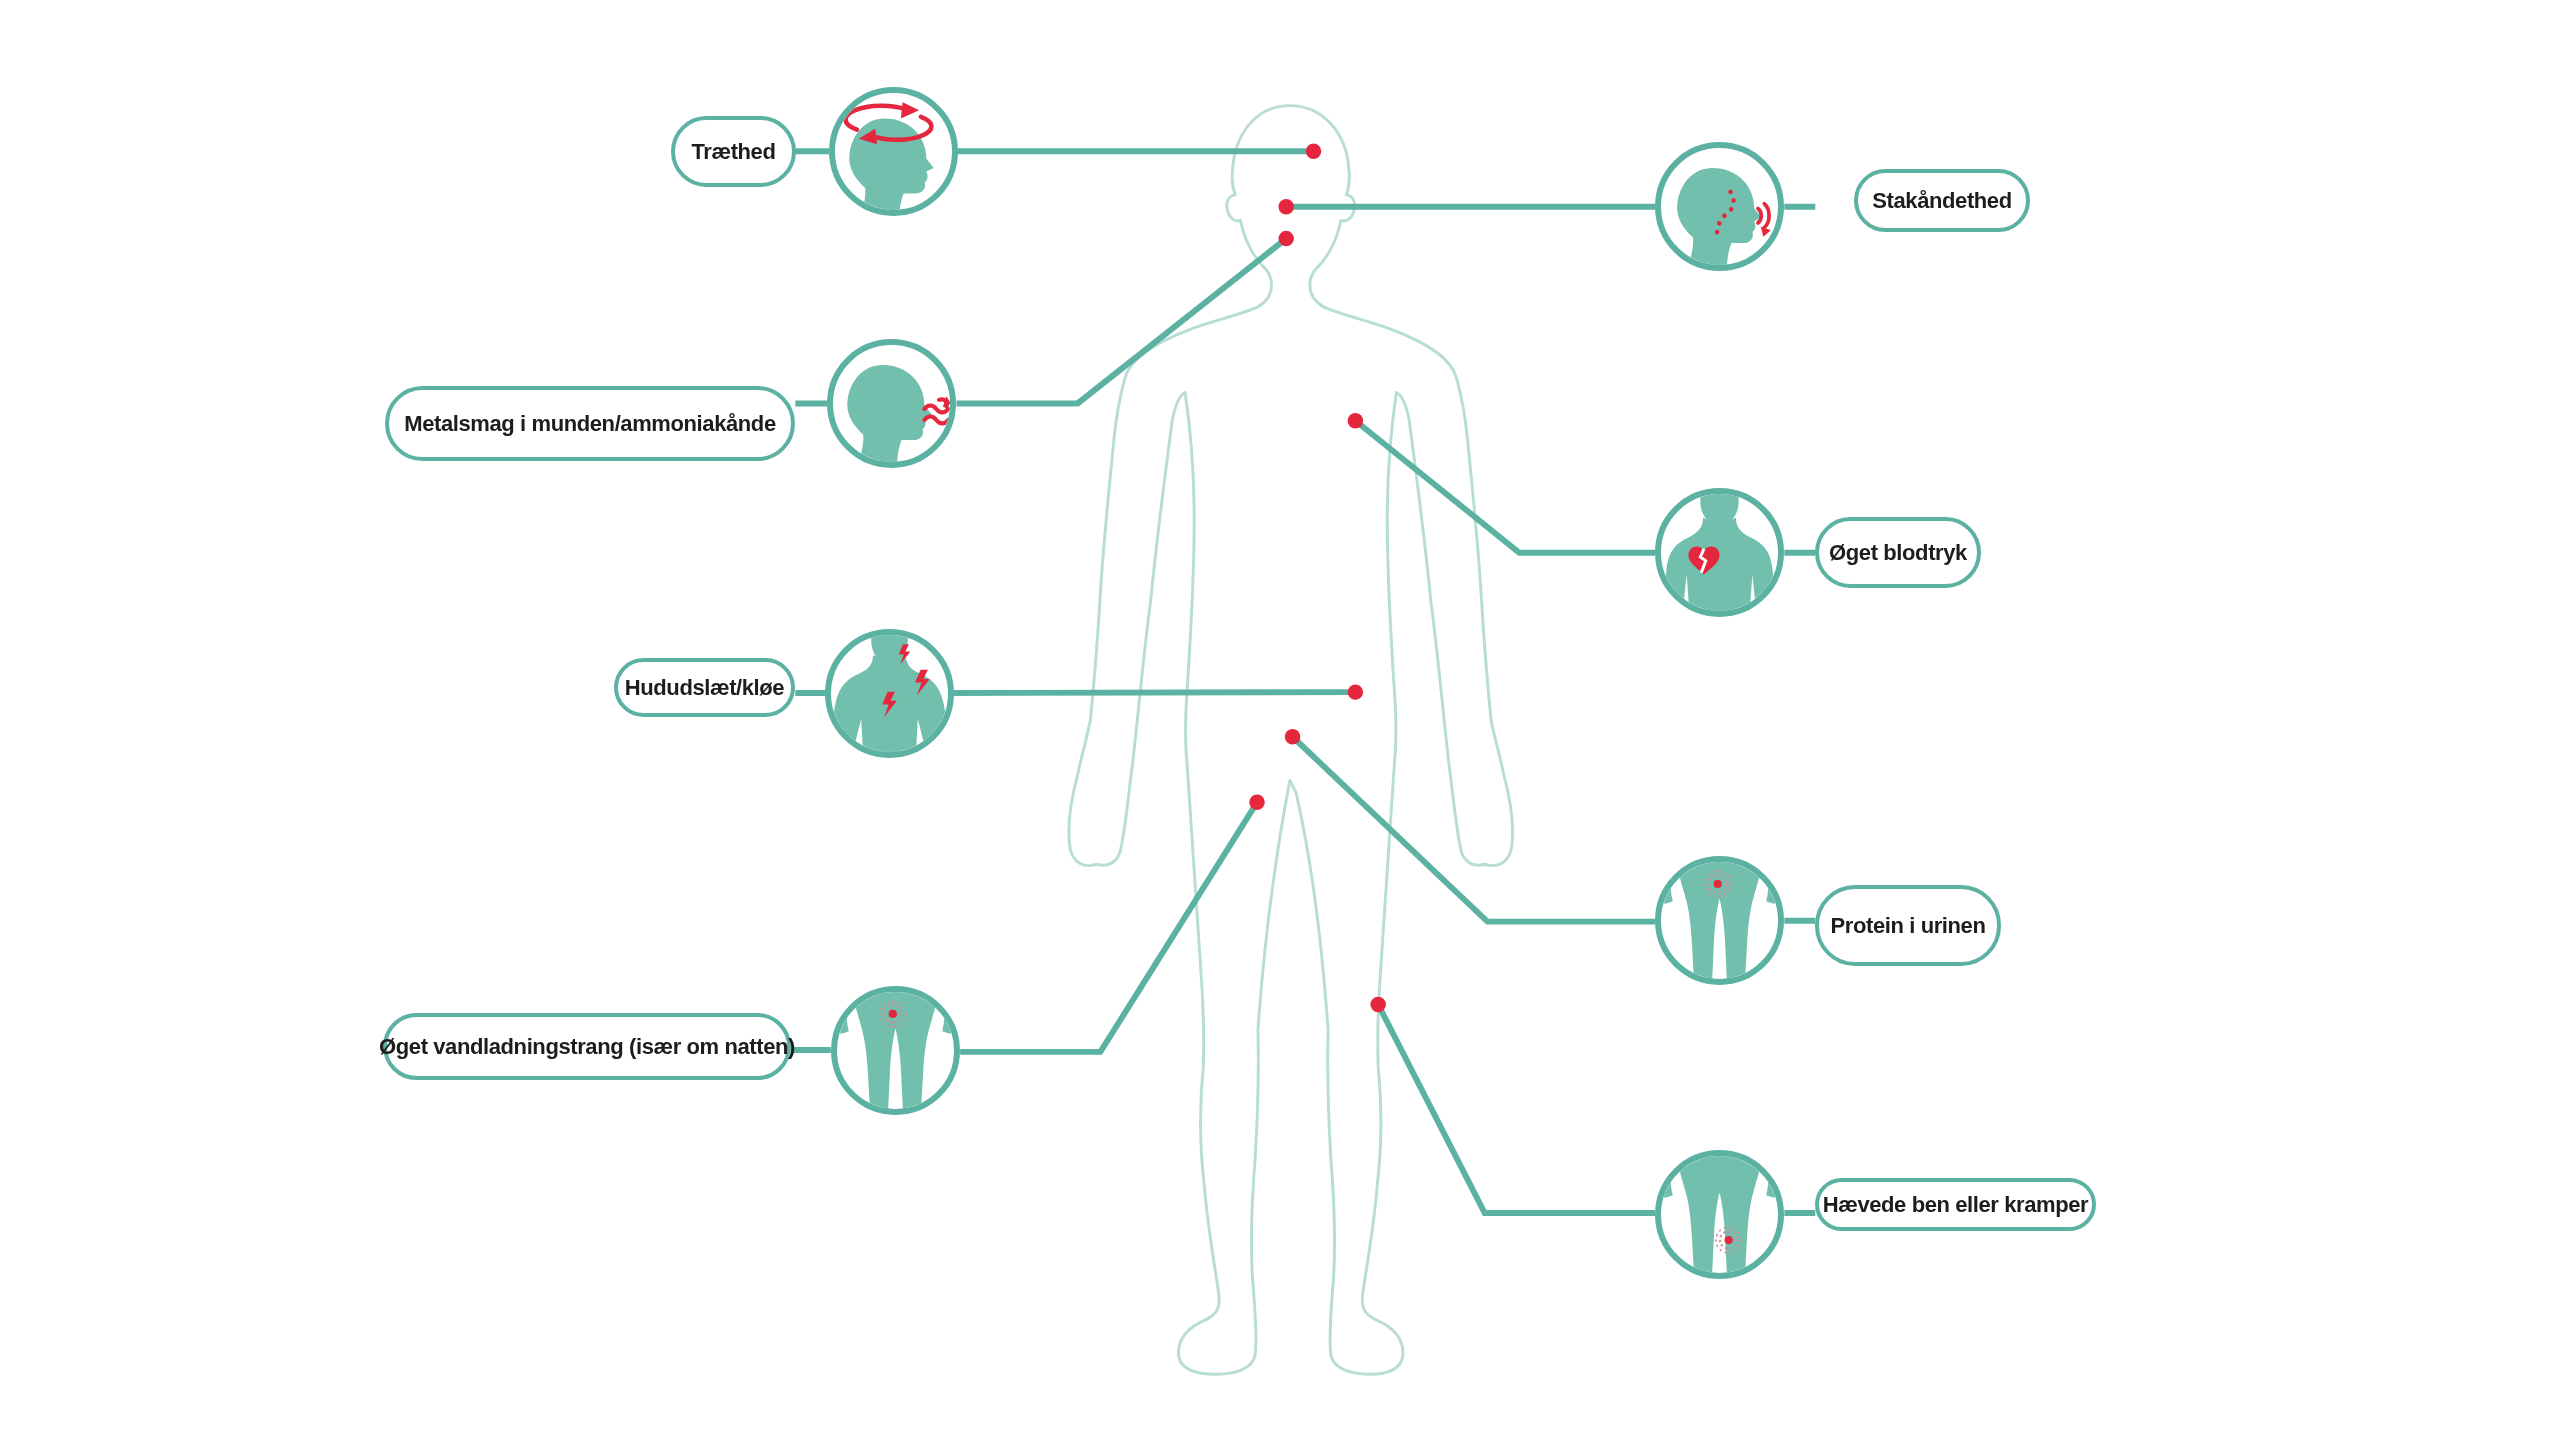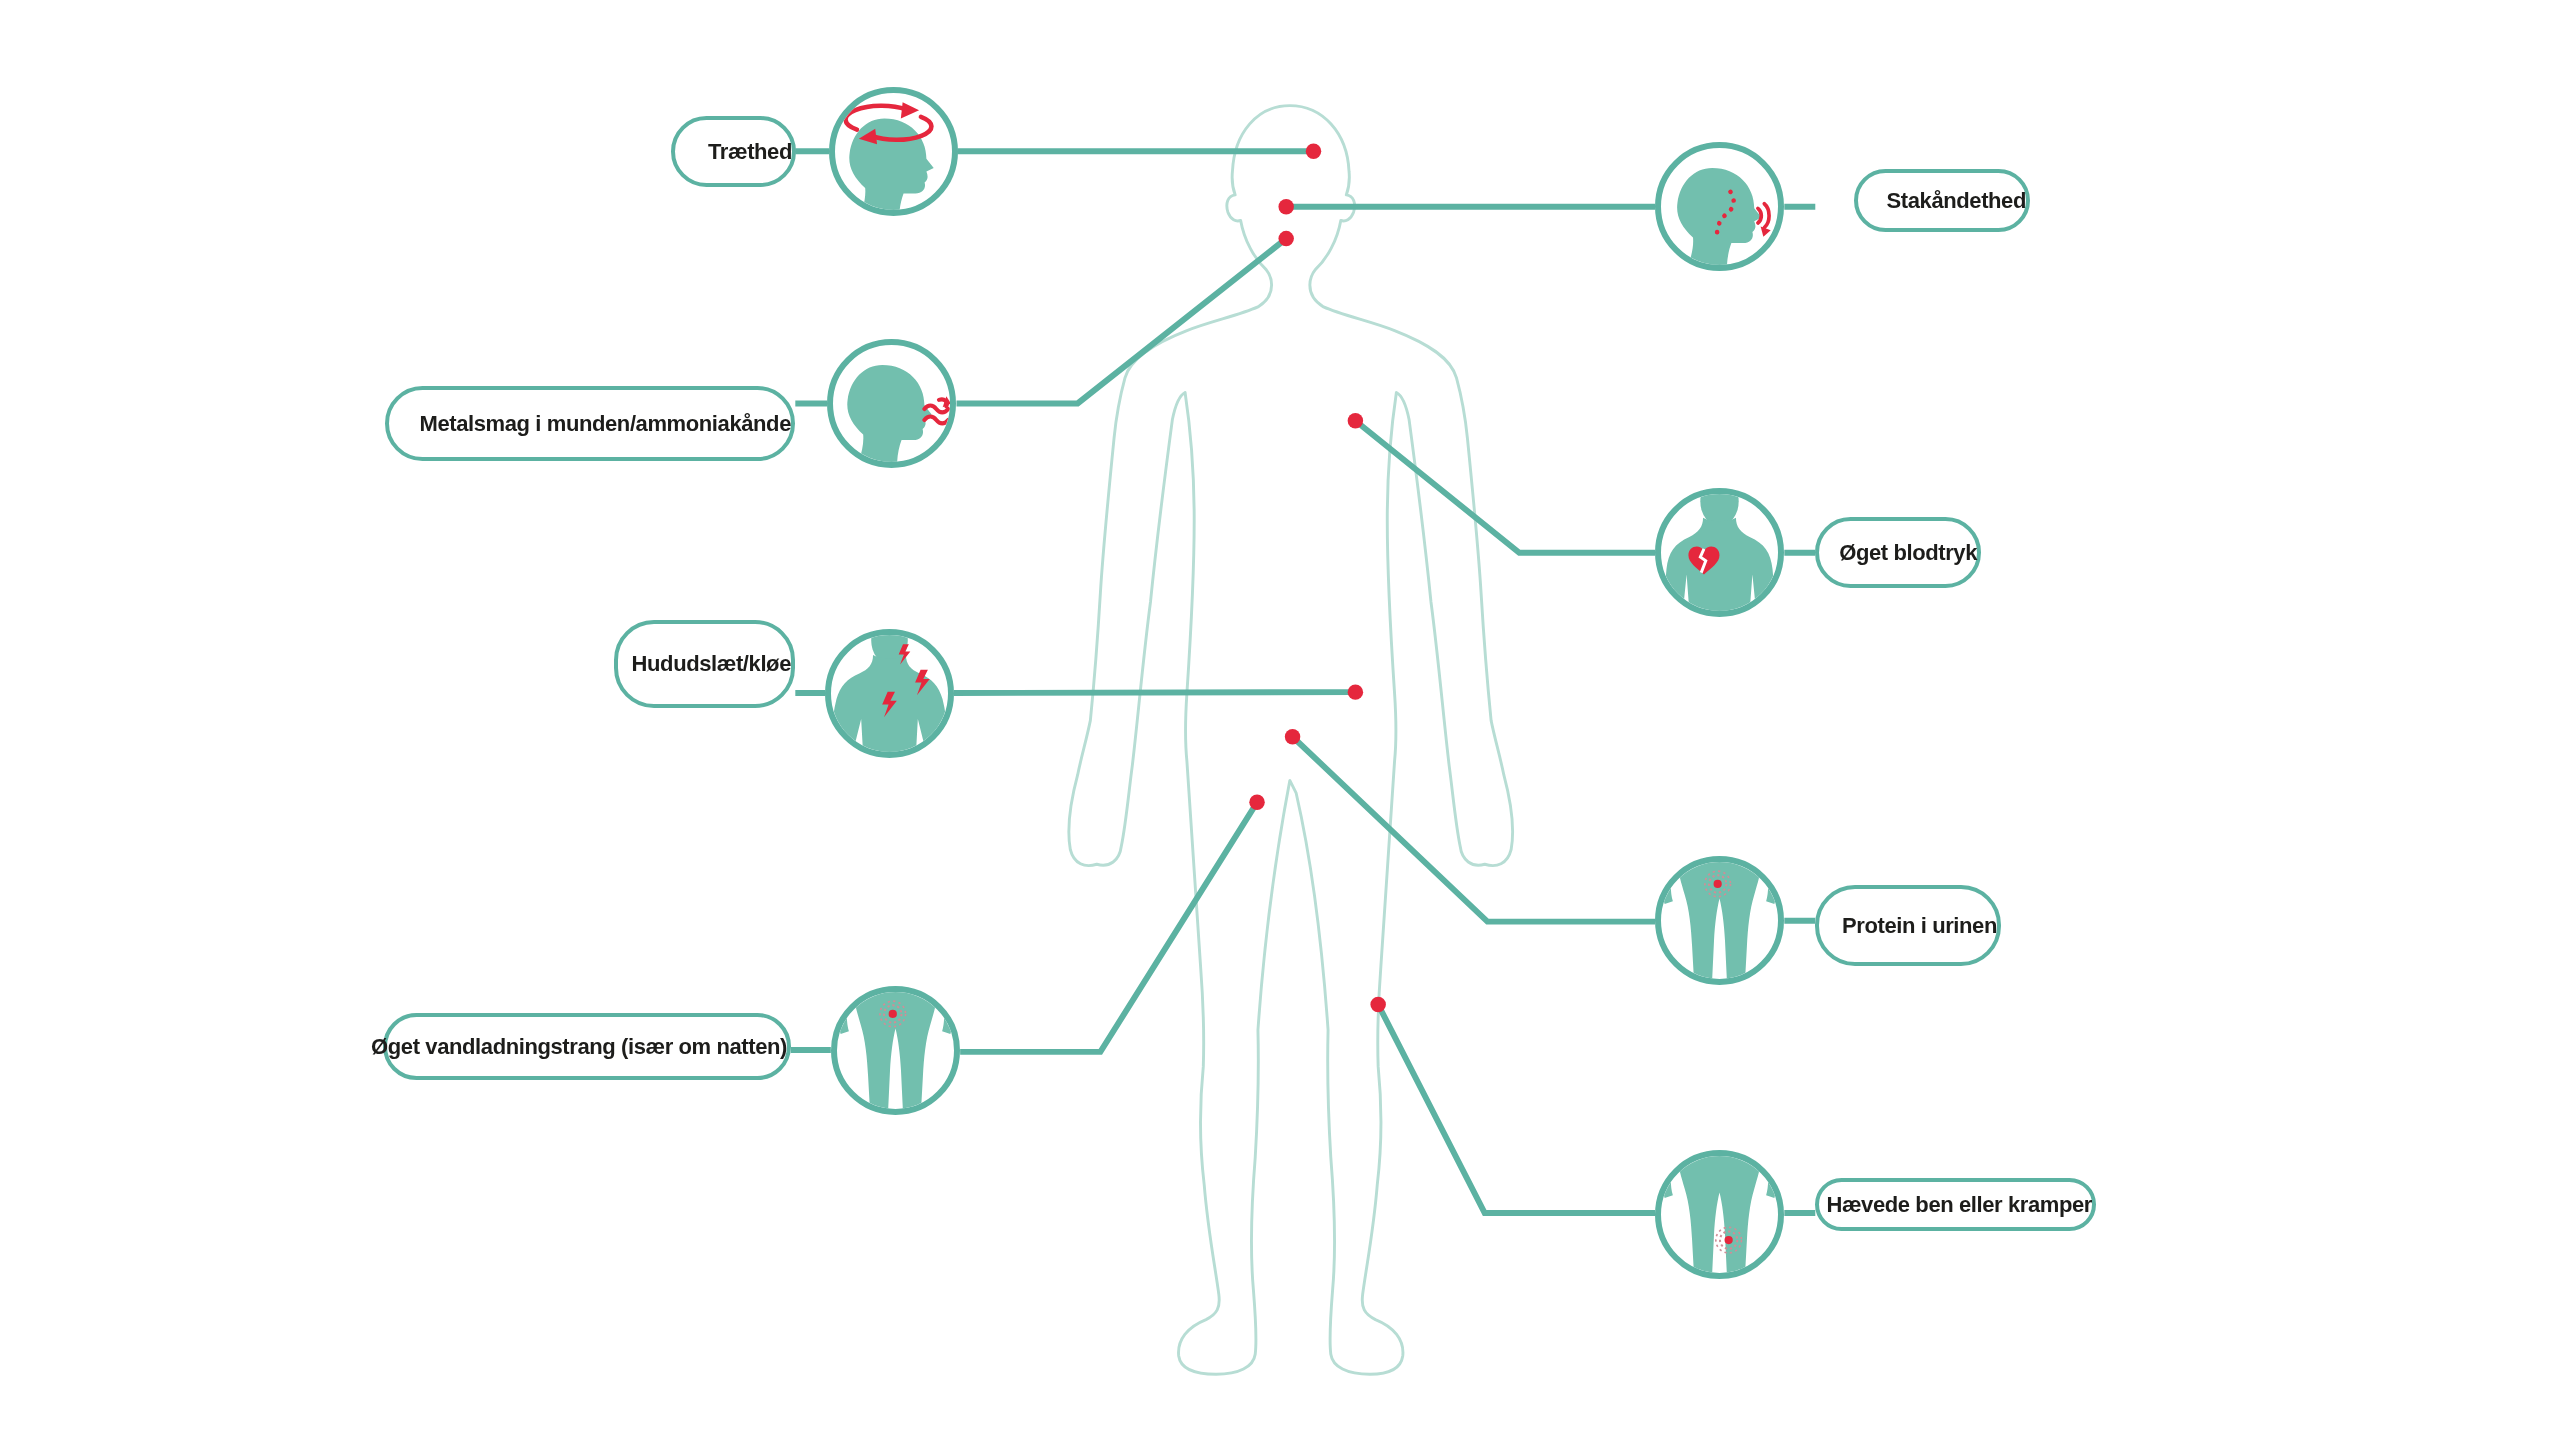--- a/index.html
+++ b/index.html
@@ -16,21 +16,21 @@
     font-family:"Liberation Sans", sans-serif;overflow:hidden;
   }
   #diagram-svg{position:absolute;left:0;top:0;}
   .icon{
     position:absolute;width:129px;height:129px;box-sizing:border-box;
     border:6.4px solid var(--teal);border-radius:50%;background:#fff;overflow:hidden;
   }
   .icon svg{position:absolute;left:0;top:0;width:117px;height:117px;}
   .pill{
     position:absolute;box-sizing:border-box;border:4.6px solid var(--teal);
-    border-radius:40px;background:#fff;display:flex;align-items:center;justify-content:flex-end;
+    border-radius:40px;background:#fff;display:flex;align-items:center;justify-content:center;
   }
   .pill span{
     font-weight:bold;font-size:22px;letter-spacing:-0.4px;color:var(--ink);white-space:nowrap;
   }
 </style>
 </head>
 <body>
 
 <div id="canvas">
 
@@ -241,21 +241,21 @@
   </div>
 
   <div class="pill" style="left:385px;top:386px;width:410px;height:75px">
     <span>Metalsmag i munden/ammoniakånde</span>
   </div>
 
   <div class="pill" style="left:1815px;top:517px;width:166px;height:71px">
     <span>Øget blodtryk</span>
   </div>
 
-  <div class="pill" style="left:614px;top:620px;width:181px;height:88px">
+  <div class="pill" style="left:614px;top:658px;width:181px;height:59px">
     <span>Hududslæt/kløe</span>
   </div>
 
   <div class="pill" style="left:1815px;top:885px;width:186px;height:81px">
     <span>Protein i urinen</span>
   </div>
 
   <div class="pill" style="left:383px;top:1013px;width:408px;height:67px">
     <span>Øget vandladningstrang (især om natten)</span>
   </div>

